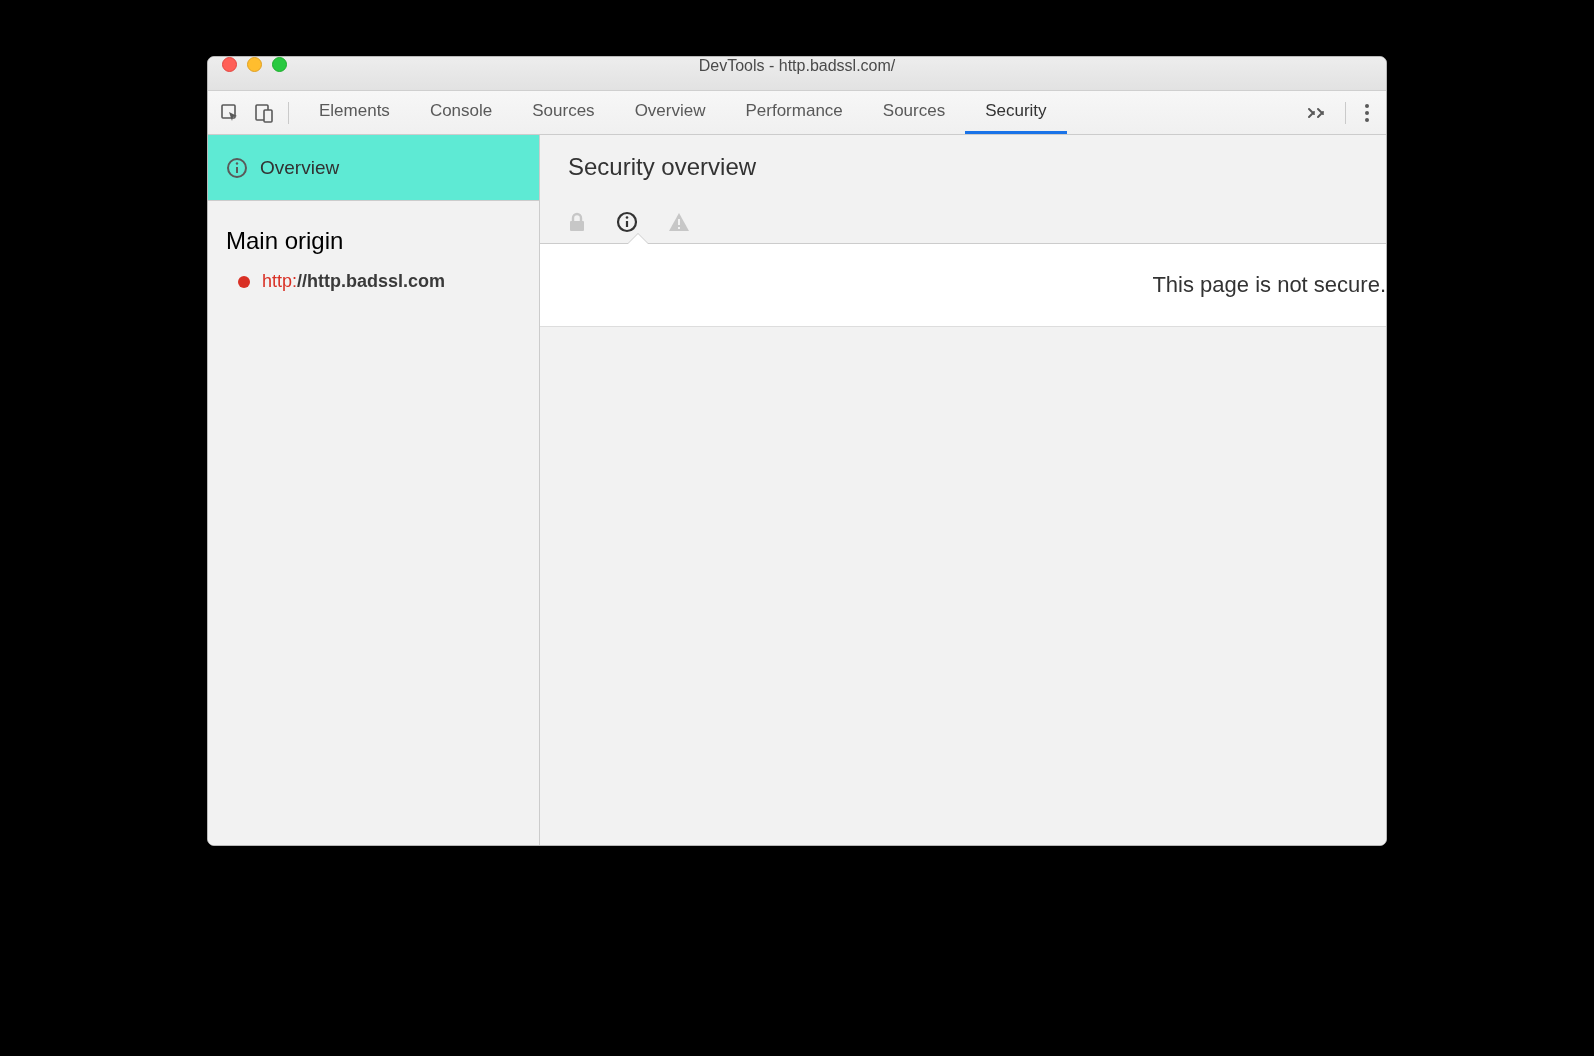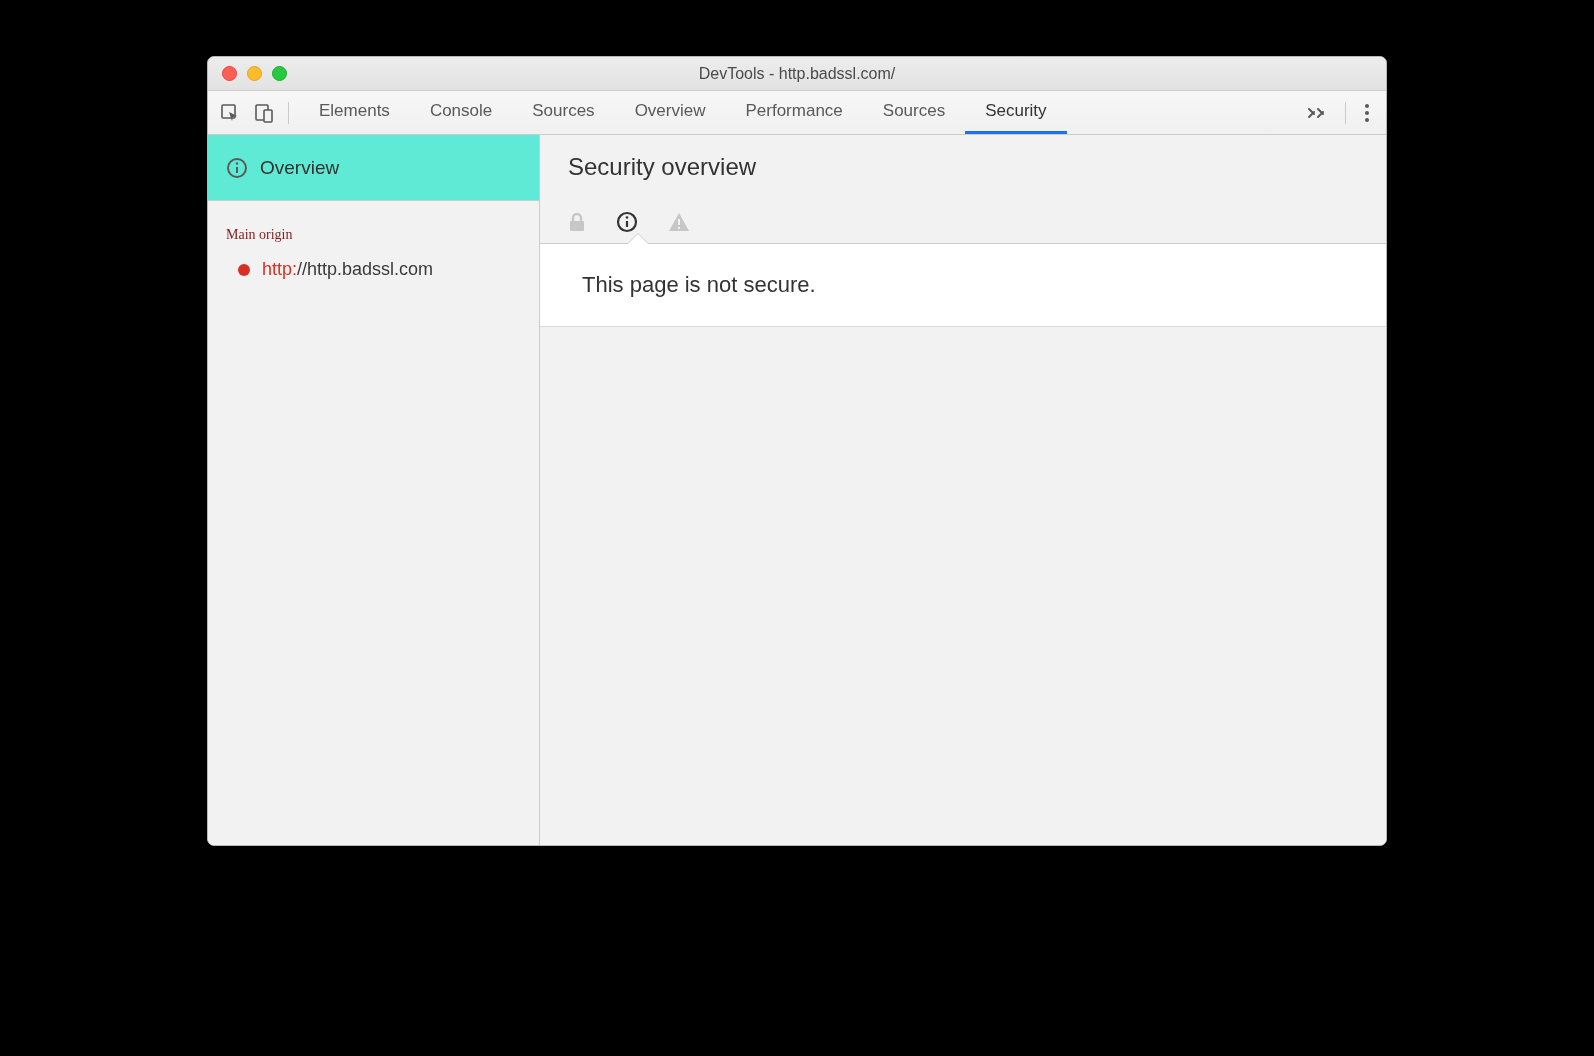--- a/index.html
+++ b/index.html
@@ -18,21 +18,20 @@
     border-radius: 7px;
     box-shadow: 0 25px 60px rgba(0,0,0,.55);
     overflow: hidden;
     border: 1px solid #b8b8b8;
   }
   .titlebar {
     height: 34px;
     background: linear-gradient(#ededed, #e2e2e2);
     border-bottom: 1px solid #cfcfcf;
     display: flex;
-    align-items: center;
     position: relative;
   }
   .traffic {
     display: flex;
     gap: 10px;
     padding-left: 14px;
   }
   .tl {
     width: 15px; height: 15px; border-radius: 50%;
   }
@@ -89,37 +88,36 @@
     border-bottom:1px solid #ccc;
     display:flex;
     align-items:center;
     gap:12px;
     padding-left:18px;
     font-size:19px;
     color:#323232;
   }
   .section-label {
     padding: 26px 0 10px 18px;
-    font-size:14px;
-    color:#7f1d1d;
-    font-family:Liberation Serif, serif;
+    font-size:24px;
+    color:#000000;
   }
   .origin-row {
     display:flex;
     align-items:center;
     gap:12px;
     padding: 6px 0 6px 30px;
     font-size:18px;
   }
   .dot {
     width:12px; height:12px; border-radius:50%;
     background:#d93025;
   }
   .scheme { color:#d93025; }
-  .rest   { color:#3a3a3a; }
+  .rest   { color:#3a3a3a;font-weight:bold; }
 
   .main {
     flex:1;
     background:#f2f2f2;
     display:flex;
     flex-direction:column;
   }
   .main-header {
     padding: 18px 0 0 28px;
     background:#f2f2f2;
@@ -147,20 +145,21 @@
     border-right:10px solid transparent;
     border-bottom:10px solid #fff;
     filter: drop-shadow(0 -1px 0 #ccc);
   }
   .message-card {
     background:#fff;
     border-bottom:1px solid #ddd;
     padding: 28px 0 28px 42px;
     font-size:22px;
     color:#333;
+    text-align:right;
   }
 
   svg { display:block; }
 </style>
 </head>
 <body>
 
 <div class="window">
 
   <div class="titlebar">

